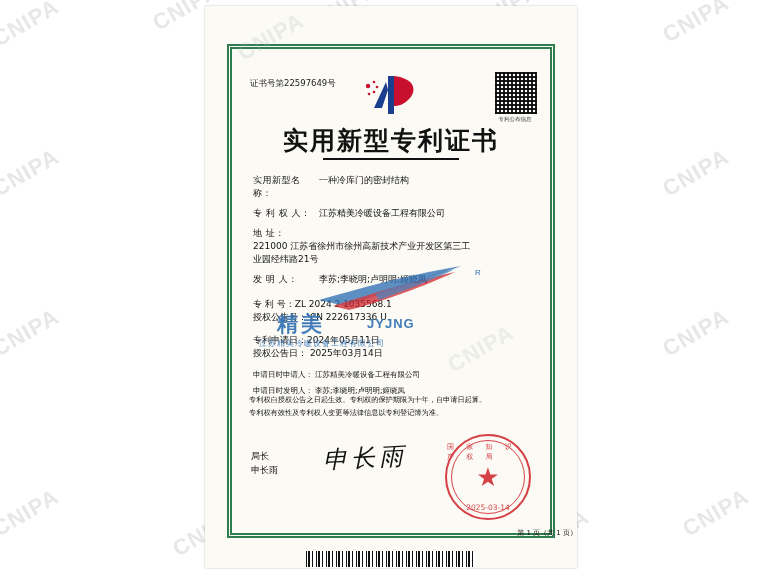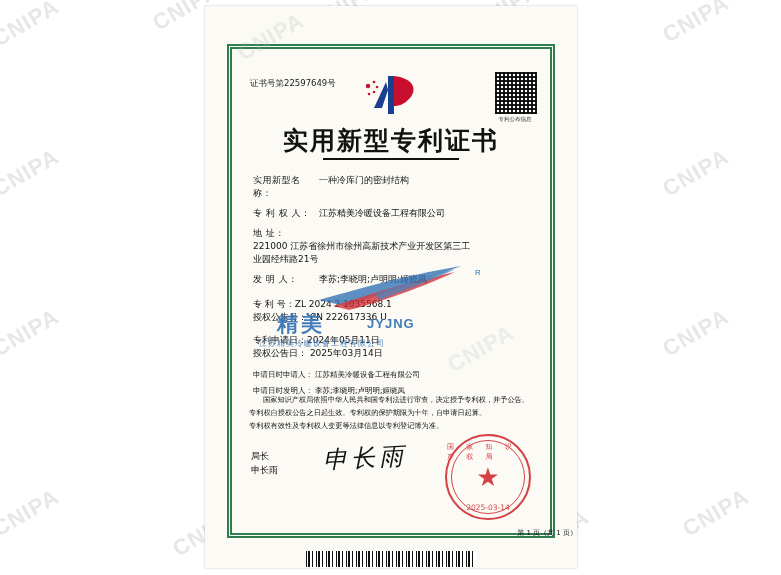--- a/index.html
+++ b/index.html
@@ -420,21 +420,20 @@
         <path d="M18 46 C50 36, 92 22, 140 12 C110 26, 66 42, 34 50 Z" fill="#cf2027" opacity="0.85"></path>
         <path d="M60 34 C82 26, 110 16, 140 9 C118 20, 86 32, 64 40 Z" fill="#2f6fb3" opacity="0.75"></path>
       </svg>
       <span class="wm-r">R</span>
       <div class="wm-cn">精美</div>
       <div class="wm-en">JYJNG</div>
       <div class="wm-sub">江苏精美冷暖设备工程有限公司</div>
     </div>
 
     <div class="legal">
-      <p class="indent">国家知识产权局依照中华人民共和国专利法进行审查，决定授予专利权，并予公告。</p>
       <p>专利权自授权公告之日起生效。专利权的保护期限为十年，自申请日起算。</p>
       <p>专利权有效性及专利权人变更等法律信息以专利登记簿为准。</p>
     </div>
 
     <div class="sig-label">
       <div>局长</div>
       <div>申长雨</div>
     </div>
     <div class="sig-hand">申长雨</div>
 

